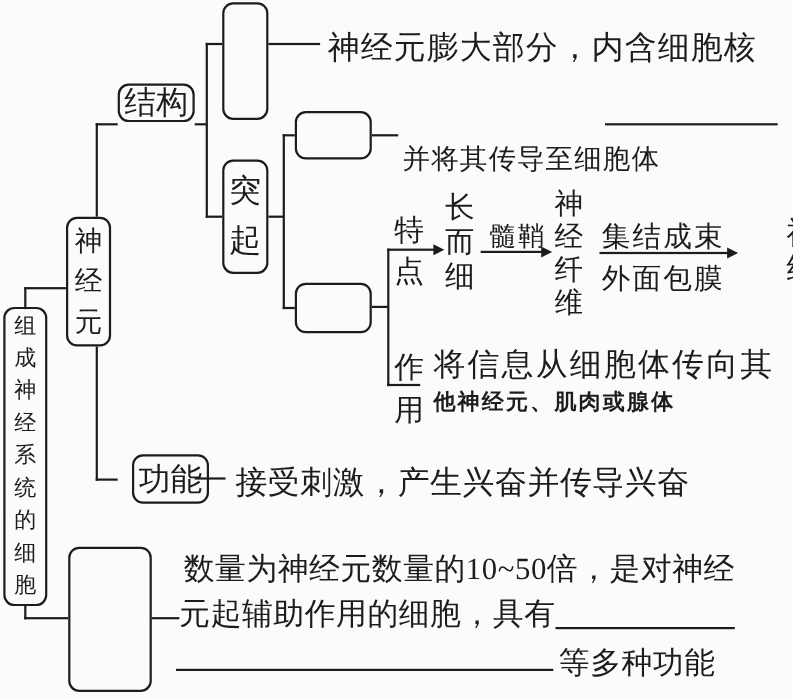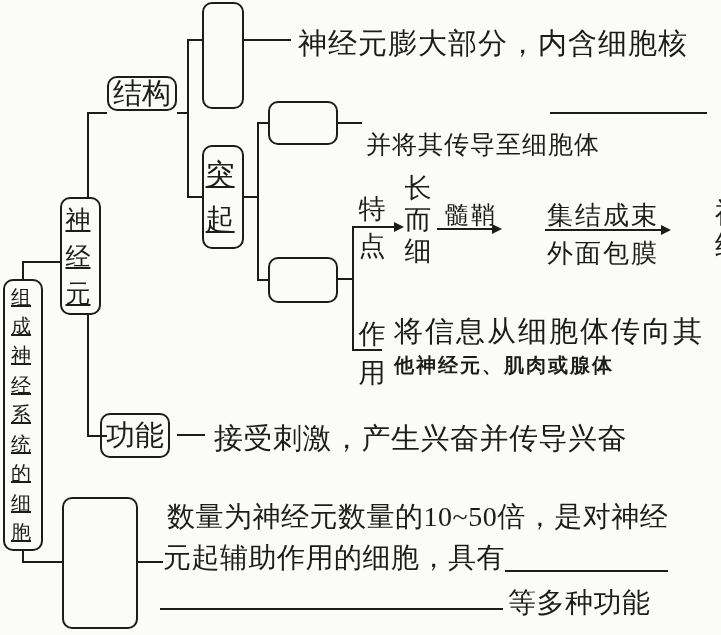--- a/index.html
+++ b/index.html
@@ -9,21 +9,21 @@
     background:var(--paper);
     font-family:"Liberation Serif","DejaVu Serif",serif;
     color:var(--ink);
   }
   .box {
     position:absolute; box-sizing:border-box;
     border:2px solid var(--ink); border-radius:10px;
     background:var(--paper);
     display:flex; align-items:center; justify-content:center;
   }
-  .vlabel { width:1.2em; word-break:break-all; text-align:left; white-space:normal;text-decoration:underline; }
+  .vlabel { width:1.2em; word-break:break-all; text-align:center; white-space:normal; }
   .hline { position:absolute; height:2px; background:var(--ink); }
   .vline { position:absolute; width:2px;  background:var(--ink); }
   .underline { position:absolute; height:2px; background:var(--ink); }
   .txt { position:absolute; white-space:nowrap; }
   .vstack { position:absolute; word-break:break-all; white-space:normal; text-align:center; }
   .arrowhead {
     position:absolute; width:0; height:0;
     border-top:5px solid transparent; border-bottom:5px solid transparent;
     border-left:10px solid var(--ink);
   }
@@ -48,21 +48,21 @@
   <div class="box" style="left:202px; top:2px; width:42px; height:107px;"></div>
 
   <div class="box" style="left:202px; top:145px; width:42px; height:104px;">
     <span class="vlabel" style="font-size:29px; line-height:45px;">突起</span>
   </div>
 
   <div class="box" style="left:268px; top:101px; width:70px; height:44px;"></div>
 
   <div class="box" style="left:268px; top:257px; width:70px; height:46px;"></div>
 
-  <div class="box" style="left:100px; top:413px; width:70px; height:45px;">
+  <div class="box" style="left:120px; top:413px; width:70px; height:45px;">
     <span style="font-size:29px;">功能</span>
   </div>
 
   <div class="box" style="left:62px; top:497px; width:76px; height:132px;"></div>
 
   <div class="vline" style="left:22px; top:261px; height:20px;"></div>
   <div class="hline" style="left:22px; top:261px; width:38px;"></div>
   <div class="vline" style="left:22px; top:550px; height:13px;"></div>
   <div class="hline" style="left:22px; top:561px; width:40px;"></div>
 
@@ -107,20 +107,21 @@
   <div class="txt" style="left:298px; top:24px; font-size:29px; letter-spacing:1px;">神经元膨大部分，内含细胞核</div>
 
   <div class="txt" style="left:366px; top:128px; font-size:25px; letter-spacing:1px;">并将其传导至细胞体</div>
 
   <div class="vstack" style="left:357px; top:191px; width:30px; font-size:27px; line-height:37px;">特点</div>
 
   <div class="vstack" style="left:403px; top:173px; width:30px; font-size:27px; line-height:31.5px;">长而细</div>
 
   <div class="txt" style="left:445px; top:199px; font-size:24px; letter-spacing:2px;">髓鞘</div>
 
+  <div class="vstack" style="left:503px; top:171px; width:28px; font-size:26px; line-height:30px;">神经纤维</div>
 
   <div class="txt" style="left:547px; top:198px; font-size:26px; letter-spacing:2px;">集结成束</div>
   <div class="txt" style="left:547px; top:236px; font-size:26px; letter-spacing:2px;">外面包膜</div>
 
   <div class="vstack" style="left:673px; top:196px; width:30px; font-size:28px; line-height:33px;margin-left:41px;">神经</div>
 
   <div class="vstack" style="left:357px; top:315px; width:30px; font-size:27px; line-height:39px;">作用</div>
 
   <div class="txt" style="left:394px; top:312px; font-size:29px; letter-spacing:2px;">将信息从细胞体传向其</div>
   <div class="txt" style="left:394px; top:352px; font-size:20px; letter-spacing:2px;font-weight:bold;">他神经元、肌肉或腺体</div>

